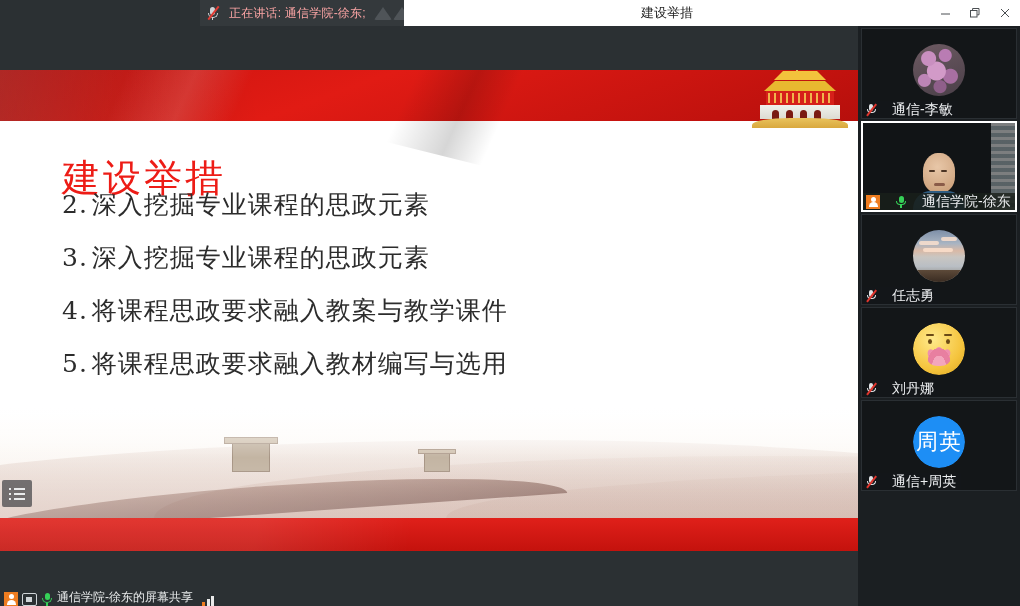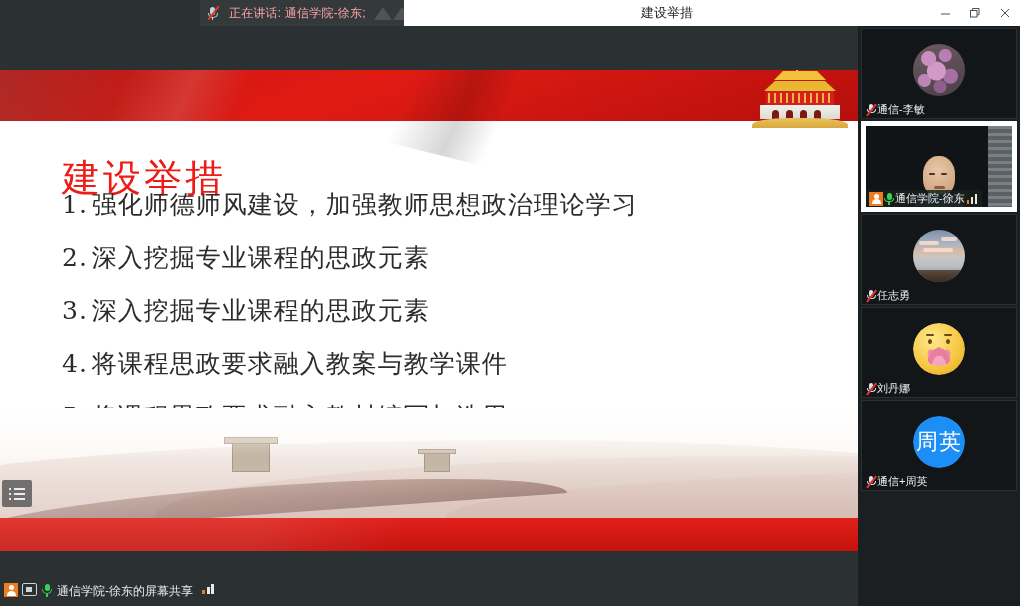--- a/index.html
+++ b/index.html
@@ -189,31 +189,31 @@
 
   
   .rail {
     position: absolute; right: 0; top: 26px; width: 162px; height: 580px;
     background: #1b1f22; padding: 2px 3px; display: flex; flex-direction: column; gap: 2px;
   }
   .tile {
     position: relative; width: 156px; height: 91px; background: #111416;
     border: 1px solid #2a2f33; overflow: hidden; flex: 0 0 91px;
   }
-  .tile.active { border: 5px solid #ffffff; text-align: right; }
+  .tile.active { border: 2px solid #ffffff; text-align: right; }
   .tile .video-bg { position: absolute; inset: 0; }
   .avatar {
     position: absolute; left: 50%; top: 46%; transform: translate(-50%,-50%);
     width: 52px; height: 52px; border-radius: 50%; overflow: hidden;
   }
   .name-chip {
     position: absolute; left: 0; bottom: 0; height: 17px;
     background: rgba(20,23,26,.80);
-    display: flex; align-items: center; gap: 0; padding: 0 5px 0 3px;
-    color: #eceef0; font-size: 11px; white-space: nowrap; max-width: 100%;
+    display: flex; align-items: center; gap: 15px; padding: 0 5px 0 3px;
+    color: #eceef0; font-size: 14px; white-space: nowrap; max-width: 100%;
   }
   .name-chip.active-chip { background: rgba(25,30,26,.85); }
   .mini-mute { position: relative; width: 12px; height: 13px; flex: 0 0 12px; }
   .mini-mute .b { position:absolute; left:4px; top:1px; width:4px; height:7px; border-radius:2px; background:#dfe2e5;}
   .mini-mute .a { position:absolute; left:1.5px; top:6px; width:9px; height:4px; border:1.2px solid #dfe2e5; border-top:none; border-radius:0 0 5px 5px;}
   .mini-mute .s { position:absolute; left:-1px; top:5.5px; width:15px; height:1.8px; background:#e0352d; transform:rotate(-52deg);}
   .mic-on { position: relative; width: 12px; height: 14px; flex: 0 0 12px; }
   .mic-on .b { position:absolute; left:3.5px; top:1px; width:5px; height:7px; border-radius:2.5px; background:#36d158;}
   .mic-on .a { position:absolute; left:1px; top:6px; width:10px; height:4.5px; border:1.3px solid #36d158; border-top:none; border-radius:0 0 6px 6px;}
   .mic-on .st { position:absolute; left:5.4px; top:10.5px; width:1.3px; height:3px; background:#36d158;}
@@ -312,21 +312,21 @@
     background: linear-gradient(#2f5e84,#24465f); border-radius: 18px 18px 0 0;
   }
   .cam-room .blinds {
     position:absolute; right:0; top:0; width:24px; height:100%;
     background: repeating-linear-gradient(180deg, rgba(255,255,255,.45) 0 3px, rgba(160,175,180,.5) 3px 7px);
   }
 
   
   .statusbar {
     position: absolute; left: 0; bottom: 0; width: 858px; height: 23px;
-    background: #2b3033; display: flex; align-items: flex-start; gap: 4px; padding-left: 4px;
+    background: #2b3033; display: flex; align-items: flex-end; gap: 4px; padding-left: 4px;
     color: #e9ebec; font-size: 12px;
   }
   .share-ic {
     position:relative; width: 15px; height: 13px; flex:0 0 15px;
     border: 1.6px solid #cfd4d7; border-radius: 2px; background: transparent;
   }
   .share-ic::after {
     content:''; position:absolute; left:3px; top:2.5px; width:6px; height:5px; background:#cfd4d7;
   }
   .sb-levels { display:flex; align-items:flex-end; gap:1.5px; height:11px; margin-left:5px; }
@@ -401,23 +401,20 @@
           <span class="arch" style="left:48px"></span>
           <span class="arch" style="left:62px"></span>
           <span class="ground"></span>
         </div>
       </div>
 
       <div class="slide-title">建设举措</div>
 
       <ul class="slide-list">
         <li>
-          <span class="li-num">1.</span><span>强化师德师风建设，加强教师思想政治理论学习</span>
-        </li>
-        <li>
           <span class="li-num">2.</span><span>深入挖掘专业课程的思政元素</span>
         </li>
         <li>
           <span class="li-num">3.</span><span>深入挖掘专业课程的思政元素</span>
         </li>
         <li>
           <span class="li-num">4.</span><span>将课程思政要求融入教案与教学课件</span>
         </li>
         <li>
           <span class="li-num">5.</span><span>将课程思政要求融入教材编写与选用</span>

